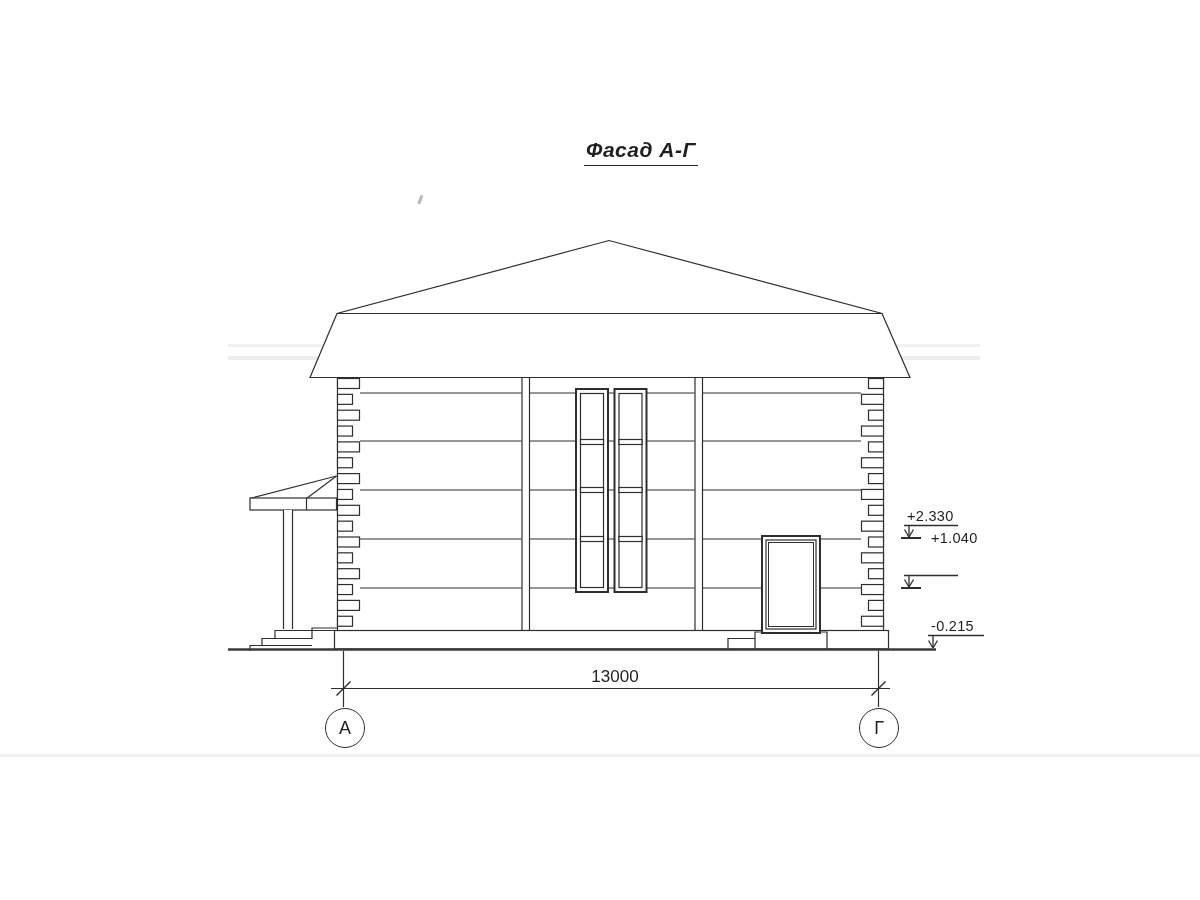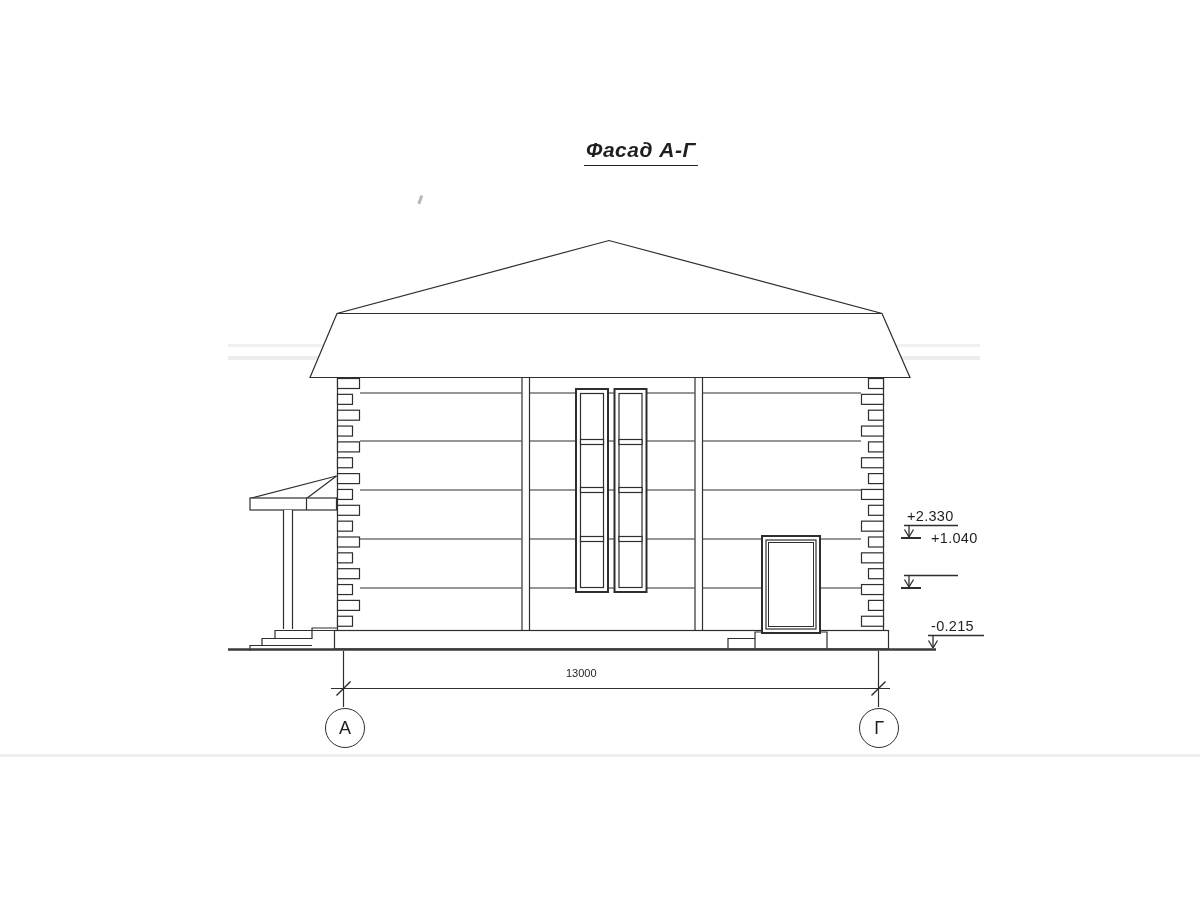--- a/index.html
+++ b/index.html
@@ -14,21 +14,21 @@
   }
   .lines{position:absolute;left:0;top:0;}
   svg{stroke:var(--line);stroke-width:1.2;fill:none;}
   svg .solid{fill:#ffffff;}
   svg .noline{stroke:none;}
   .txt{position:absolute;white-space:nowrap;}
   .title{
     left:584px;top:138px;font-size:21px;font-style:italic;font-weight:bold;
     padding:0 2px 3px 2px;border-bottom:1.6px solid #222;letter-spacing:.5px;
   }
-  .dim-text{left:566px;top:667px;width:52px;text-align:left;font-size:11px;}
+  .dim-text{left:589px;top:667px;width:52px;text-align:center;font-size:17px;}
   .elev{font-size:14.5px;letter-spacing:.3px;}
   .elev-1{left:907px;top:508px;}
   .elev-2{left:907px;top:530px;margin-left:24px;}
   .elev-3{left:931px;top:618px;}
   .bubble{
     position:absolute;width:38px;height:38px;border:1.6px solid var(--line);
     border-radius:50%;background:#fff;display:flex;align-items:center;justify-content:center;
     font-size:18px;
   }
   .bubble-a{left:325px;top:708px;}

